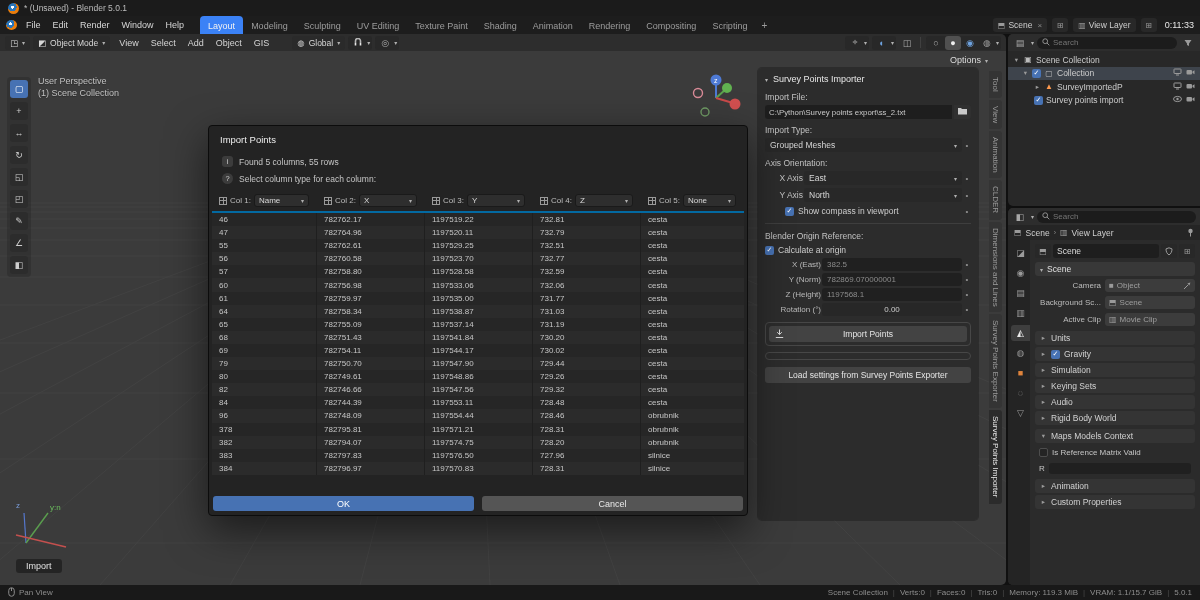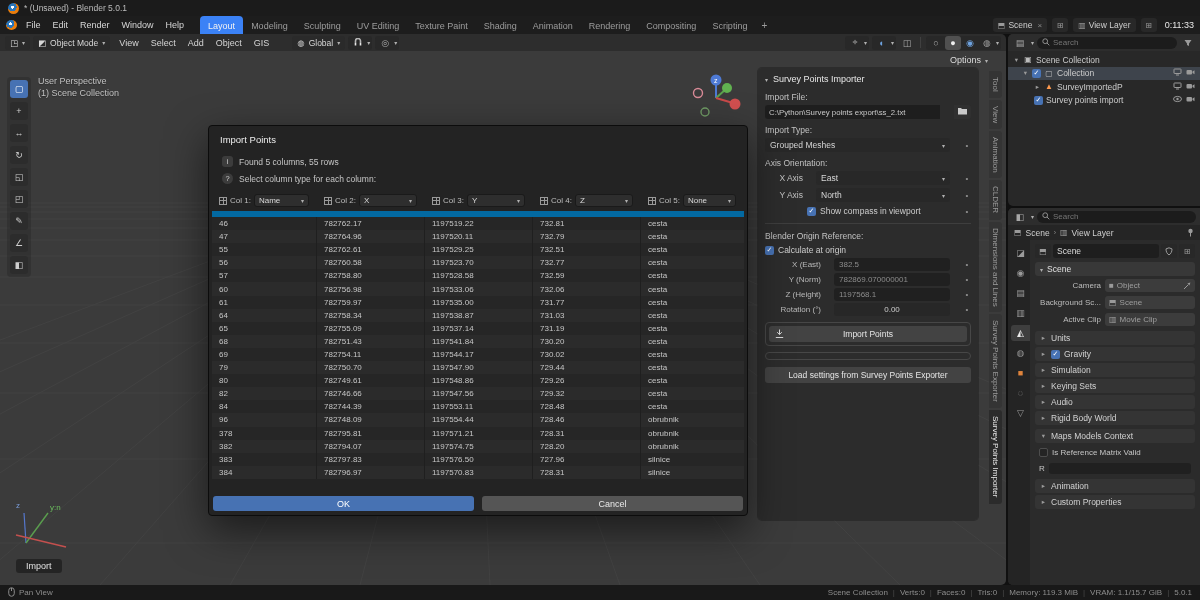--- a/index.html
+++ b/index.html
@@ -50,44 +50,44 @@
 .dlg-title{font-size:9.5px;color:#ededed;padding:3px 8px 8px}
 .dlg-info{display:flex;align-items:center;gap:6px;padding:3px 10px;color:#c6c6c6;font-size:8.5px}
 .ibox{width:11px;height:11px;border-radius:3px;background:#3c3c3c;color:#d2d2d2;font-size:7.5px;display:flex;align-items:center;justify-content:center;flex:0 0 11px}
 .ibox.round{border-radius:50%}
 .colhead{display:flex;margin-top:7px;padding-bottom:4px}
 .ch-cell{display:flex;align-items:center;gap:3px;padding-left:7px;padding-right:8px}
 .grid-ico{width:8px;height:8px;border:1px solid #9a9a9a;background:linear-gradient(#9a9a9a,#9a9a9a) 50% 0/1px 100% no-repeat,linear-gradient(#9a9a9a,#9a9a9a) 0 50%/100% 1px no-repeat;flex:0 0 8px}
 .ch-label{font-size:8px;color:#bdbdbd;white-space:nowrap}
 .mini-dd{display:flex;align-items:center;background:#2e2e2e;border:1px solid #1a1a1a;border-radius:3px;height:13px;padding:0 4px;gap:3px;font-size:8px;color:#d8d8d8;flex:1;min-width:0}
 .mini-dd .caret{margin-left:auto}
-.ttable{display:flex;flex-direction:column;border-top:6px solid #0369a1}
+.ttable{display:flex;flex-direction:column;border-top:2px solid #0369a1}
 .trow{display:flex;height:13.1px}
 .trow:nth-child(odd){background:#262626}
 .trow:nth-child(even){background:#2b2b2b}
 .tcell{display:flex;align-items:center;padding-left:7px;font-size:8px;color:#c6c6c6;border-right:1px solid #1f1f1f;overflow:hidden;white-space:nowrap}
 .c0{width:105px}.c1{width:108px}.c2{width:108px}.c3{width:108px}.c4{flex:1;border-right:none}
 .ch-cell.c0{width:105px}.ch-cell.c1{width:108px}.ch-cell.c2{width:108px}.ch-cell.c3{width:108px}.ch-cell.c4{flex:1}
 .dlg-btns{display:flex;gap:8px;margin-top:auto;padding:0 1px}
 .dbtn{flex:1;height:15px;border-radius:3px;display:flex;align-items:center;justify-content:center;font-size:9px;color:#fff}
 .dbtn.ok{background:#4772b3}
 .dbtn.cancel{background:#555;color:#e9e9e9}
 
 .npanel{position:absolute;top:17px;right:28px;width:220px;bottom:65px;background:rgba(43,43,43,.97);border-radius:4px;padding:6px 7px;display:flex;flex-direction:column;gap:3px;font-size:8.5px;color:#cdcdcd;overflow:hidden;box-shadow:0 0 0 1px rgba(0,0,0,.25)}
 .np-title{display:flex;gap:5px;align-items:center;font-size:9px;color:#e8e8e8;margin-bottom:2px}
 .np-label{color:#c3c3c3;margin-top:3px}
-.np-row{display:flex;align-items:center;gap:13px}
+.np-row{display:flex;align-items:center;gap:1px}
 .np-input{flex:1;background:#1e1e1e;border-radius:3px 0 0 3px;height:14px;display:flex;align-items:center;padding:0 4px;color:#c9c9c9;font-size:7.8px;white-space:nowrap;overflow:hidden}
 .np-fbtn{width:17px;height:14px;background:#303030;border-radius:0 3px 3px 0;display:flex;align-items:center;justify-content:center;margin-left:1px}
 .np-dd{flex:1;background:#282828;border-radius:3px;height:14px;display:flex;align-items:center;padding:0 5px;gap:4px;color:#d6d6d6;font-size:8.5px}
 .np-dd .caret{margin-left:auto}
 .np-dot{width:8px;text-align:center;color:#8f8f8f;font-size:8px;flex:0 0 8px}
 .np-axlabel{width:38px;text-align:right;color:#c0c0c0;flex:0 0 38px}
 .np-flabel{width:56px;text-align:right;color:#b8b8b8;flex:0 0 56px;font-size:8px;white-space:nowrap}
-.np-check{display:flex;align-items:center;gap:4px;margin-left:42px;margin-top:1px}
+.np-check{display:flex;align-items:center;gap:4px;margin-left:20px;margin-top:1px}
 .cb{width:9px;height:9px;border-radius:2px;background:#4772b3;display:inline-flex;align-items:center;justify-content:center;color:#fff;font-size:7px;flex:0 0 9px}
 .cb.un{background:#242424;border:1px solid #4d4d4d}
 .nf{flex:1;background:#202020;border-radius:3px;height:13px;display:flex;align-items:center;padding:0 5px;font-size:8px}
 .nf.dis{color:#8b8b8b}
 .nf.center{justify-content:center;color:#cdcdcd;background:#272727}
 .np-sep{border-top:1px solid #3e3e3e;margin:4px 0 1px}
 .np-box{border:1px solid #474747;border-radius:4px;padding:3px;display:flex;flex-direction:column;gap:3px;margin-top:3px}
 .np-btn{position:relative;height:16px;background:#434343;border-radius:3px;display:flex;align-items:center;justify-content:center;color:#e6e6e6;font-size:8.5px}
 .np-btn .bicon{position:absolute;left:6px;top:3px}
 

